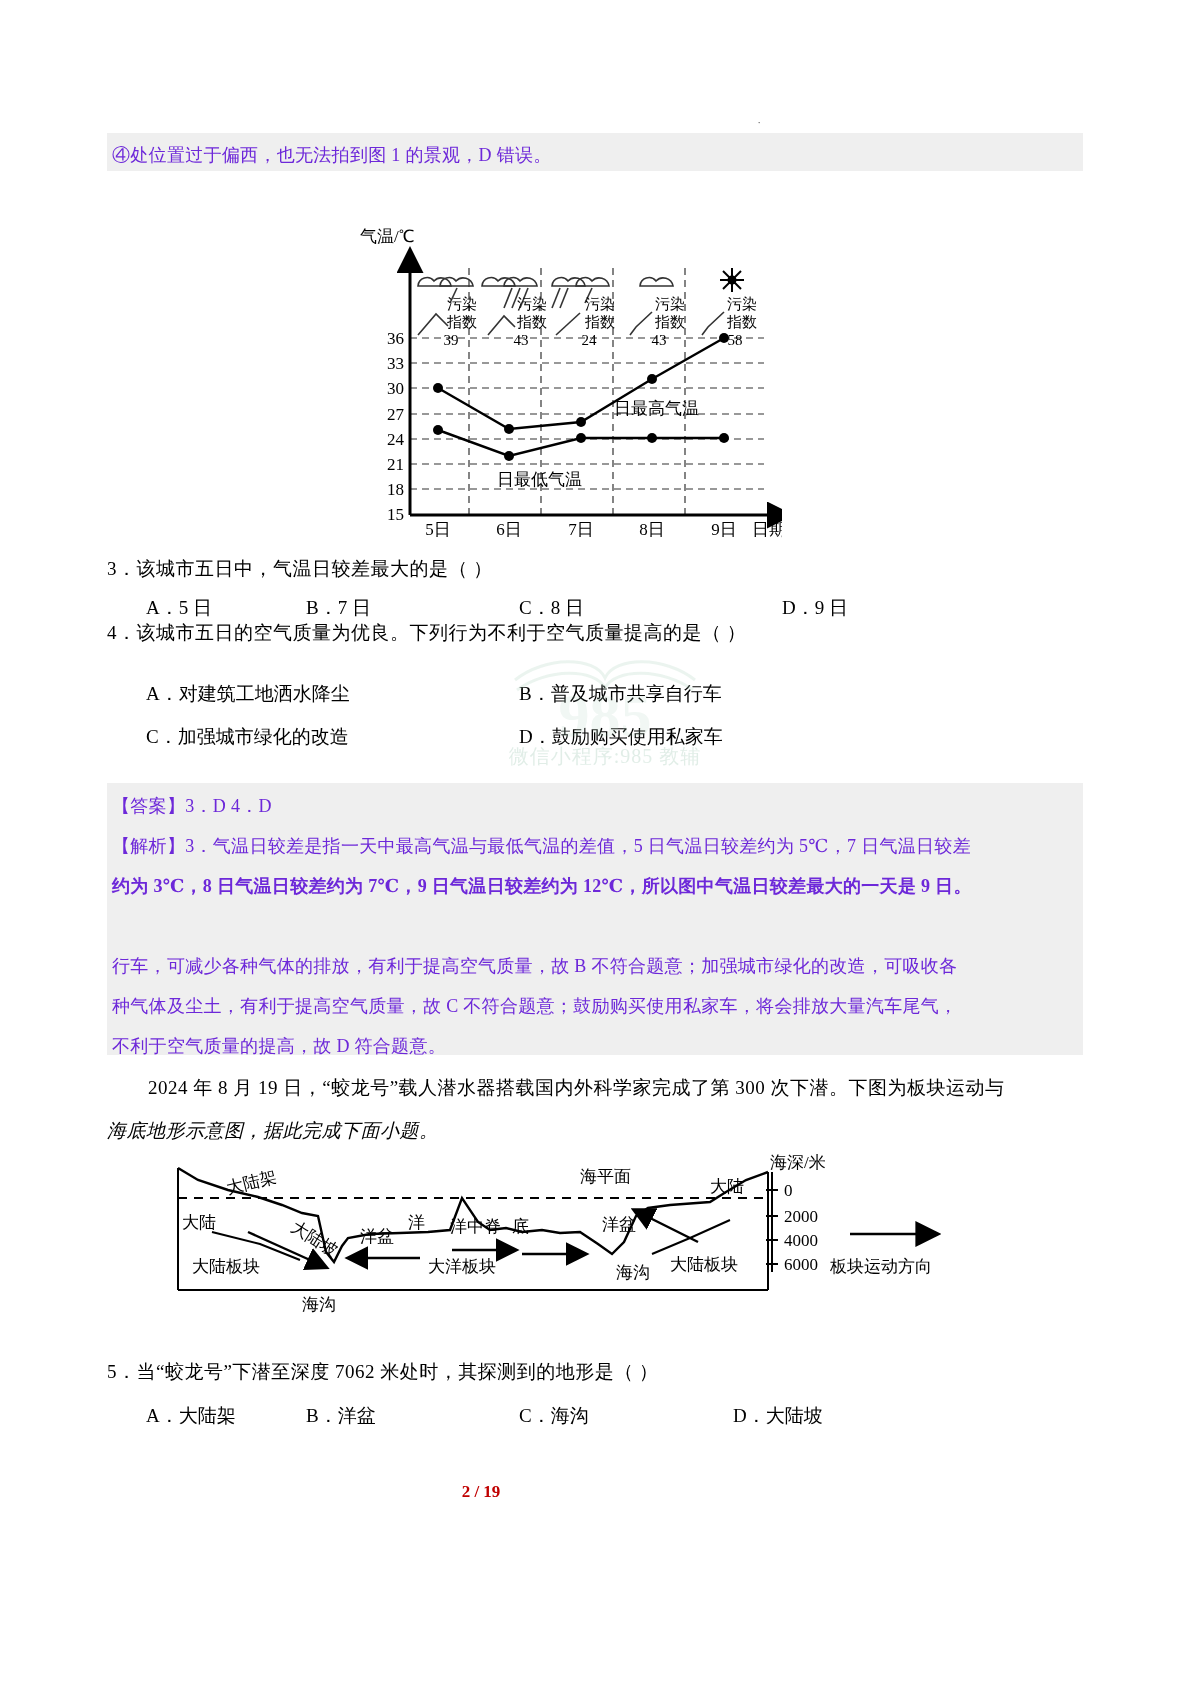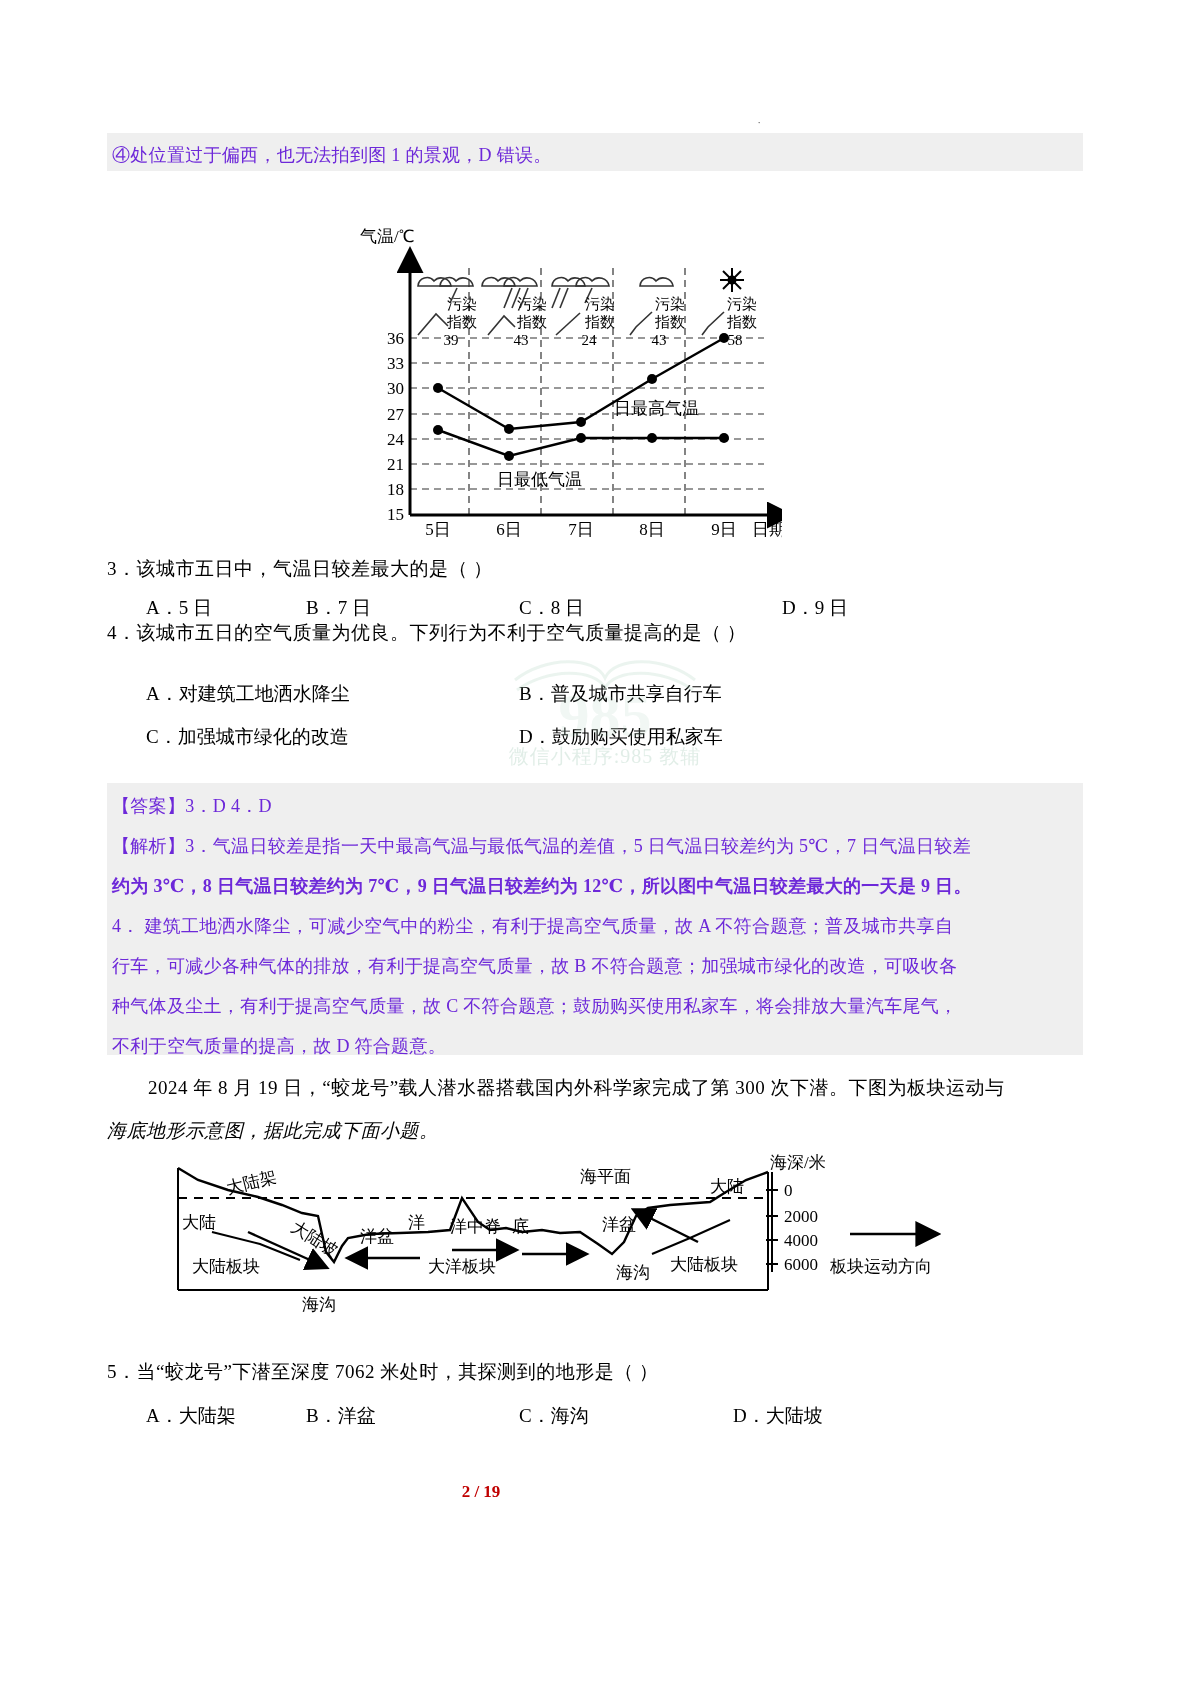--- a/index.html
+++ b/index.html
@@ -273,21 +273,20 @@
     </svg>
     <div class="wm-text">微信小程序:985 教辅</div>
   </div>
 
   <div class="hl-band" style="left:107px; top:783px; width:976px; height:272px;"></div>
 
   <div class="red-note" style="left:112px; top:789px;">【答案】3．D     4．D</div>
 
   <div class="red-note" style="left:112px; top:829px;">【解析】3．气温日较差是指一天中最高气温与最低气温的差值，5 日气温日较差约为 5℃，7 日气温日较差</div>
   <div class="red-note" style="left:112px; top:869px;font-weight:bold;">约为 3℃，8 日气温日较差约为 7℃，9 日气温日较差约为 12℃，所以图中气温日较差最大的一天是 9 日。</div>
-  <div class="red-note" style="left:112px; top:909px;">4．  建筑工地洒水降尘，可减少空气中的粉尘，有利于提高空气质量，故 A 不符合题意；普及城市共享自</div>
   <div class="red-note" style="left:112px; top:949px;">行车，可减少各种气体的排放，有利于提高空气质量，故 B 不符合题意；加强城市绿化的改造，可吸收各</div>
   <div class="red-note" style="left:112px; top:989px;">种气体及尘土，有利于提高空气质量，故 C 不符合题意；鼓励购买使用私家车，将会排放大量汽车尾气，</div>
   <div class="red-note" style="left:112px; top:1029px;">不利于空气质量的提高，故 D 符合题意。</div>
 
   <div class="para" style="left:148px; top:1072px;">2024 年 8 月 19 日，“蛟龙号”载人潜水器搭载国内外科学家完成了第 300 次下潜。下图为板块运动与</div>
   <div class="para" style="left:107px; top:1115px;font-style:italic;">海底地形示意图，据此完成下面小题。</div>
 
   <div class="seafloor">
     <svg width="860" height="165" viewBox="0 0 860 165" xmlns="http://www.w3.org/2000/svg">
       <defs>

